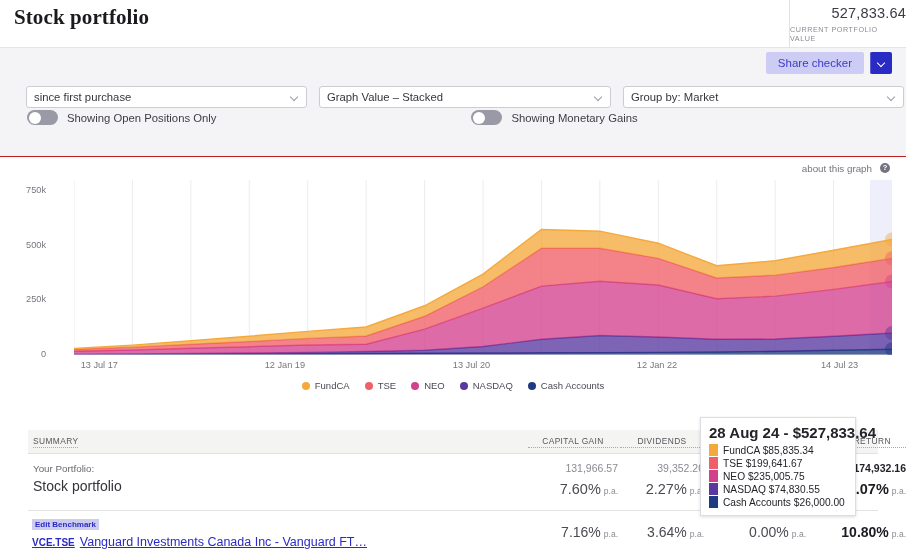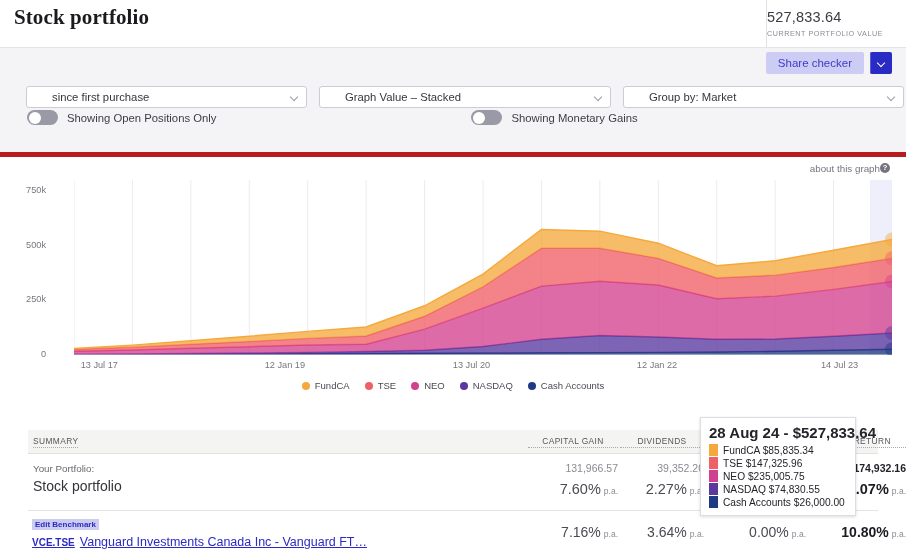--- a/index.html
+++ b/index.html
@@ -15,36 +15,36 @@
   .header {
     position: relative; height: 48px; background: #ffffff;
     border-bottom: 1px solid #e4e4e8;
   }
   .header-title {
     position: absolute; left: 14px; top: 5px;
     font-family: "Liberation Serif", serif;
     font-size: 21px; font-weight: 700; color: #1b1b1f; letter-spacing: .1px;
   }
   .header-value-box {
-    position: absolute; right: 0; top: 0; height: 47px; width: 140px;
+    position: absolute; right: 0; top: 0; height: 47px; width: 117px;
     border-left: 1px solid #e0e0e5;
-    display: flex; flex-direction: column; align-items: flex-start; justify-content: center;
+    display: flex; flex-direction: column; align-items: flex-end; justify-content: center;
   }
   .header-value {
     font-size: 14.5px; color: #3b3b44; letter-spacing: .2px; line-height: 16px;
   }
   .header-value-label {
     font-size: 7.2px; color: #8b8b96; letter-spacing: .55px; margin-top: 4px;
     text-transform: uppercase;
   }
 
   
   .toolbar {
     position: relative; background: #f4f4f7; height: 109px;
-    border-bottom: 5px solid #b91c1c;
+    border-bottom: 1px solid #b91c1c;
   }
   .btn-row { position: absolute; right: 14px; top: 4px; display: flex; align-items: center; gap: 6px; }
   .btn-share {
     background: #ccccf5; color: #3c3cc8; border: none;
     font-size: 11.5px; height: 22px; padding: 0 12px; border-radius: 2px;
     font-family: "Liberation Sans", sans-serif; cursor: pointer;
   }
   .btn-add-wrap { display: flex; height: 22px; border-radius: 2px; overflow: hidden; }
   .btn-add {
     background: #2a2ac4; color: #ffffff; border: none;
@@ -60,21 +60,21 @@
   .caret::after {
     content: ""; position: absolute; left: 0; top: 0;
     width: 5px; height: 5px;
     border-right: 1.4px solid currentColor; border-bottom: 1.4px solid currentColor;
     transform: rotate(45deg);
   }
 
   .selects { position: absolute; left: 26px; top: 38px; display: flex; gap: 12px; }
   .select {
     background: #ffffff; border: 1px solid #ccccd4; border-radius: 3px;
-    height: 22px; display: flex; align-items: center; padding: 0 25px;
+    height: 22px; display: flex; align-items: center; padding: 0 7px;
     font-size: 11.3px; color: #35353c; cursor: pointer; position: relative;
   }
   .select .sel-caret {
     position: absolute; right: 8px; top: 7px; color: #9b9ba5;
   }
   .sel-1 { width: 281px; }
   .sel-2 { width: 292px; }
   .sel-3 { width: 281px; }
 
   .toggles { position: absolute; left: 27px; top: 62px; display: flex; }
@@ -90,21 +90,21 @@
   }
   .toggle-label { font-size: 11.3px; color: #3d3d45; margin-left: 9px; white-space: nowrap; }
 
   
   .chart-card {
     position: absolute; left: 14px; top: 158px; width: 878px; height: 250px;
     background: #ffffff;
   }
   .about-graph {
     position: absolute; right: 2px; top: 5px; font-size: 9.8px; color: #74747f;
-    display: flex; align-items: flex-start; gap: 0; cursor: pointer;
+    display: flex; align-items: flex-start; gap: 8px; cursor: pointer;
   }
   .help-icon {
     width: 10px; height: 10px; border-radius: 50%; background: #74747f;
     color: #fff; font-size: 7.5px; line-height: 10px; text-align: center;
     font-weight: bold;
   }
 
   .plot-wrap { position: absolute; left: 0; top: 22px; width: 878px; height: 175px; }
   .y-label {
     position: absolute; right: 846px; font-size: 9.2px; color: #76767f;
@@ -317,21 +317,21 @@
 
     <div class="tooltip">
       <div class="tt-title">28 Aug 24 - $527,833.64</div>
       <div id="ttrows">
           <div class="tt-row">
             <span class="tt-swatch" style="background: rgb(245, 169, 60);"></span>
             <span class="tt-text">FundCA <b>$85,835.34</b></span>
           </div>
           <div class="tt-row">
             <span class="tt-swatch" style="background: rgb(239, 95, 104);"></span>
-            <span class="tt-text">TSE <b>$147,325.96</b></span>
+            <span class="tt-text">TSE <b>$199,641.67</b></span>
           </div>
           <div class="tt-row">
             <span class="tt-swatch" style="background: rgb(210, 65, 142);"></span>
             <span class="tt-text">NEO <b>$235,005.75</b></span>
           </div>
           <div class="tt-row">
             <span class="tt-swatch" style="background: rgb(89, 56, 159);"></span>
             <span class="tt-text">NASDAQ <b>$74,830.55</b></span>
           </div>
           <div class="tt-row">

